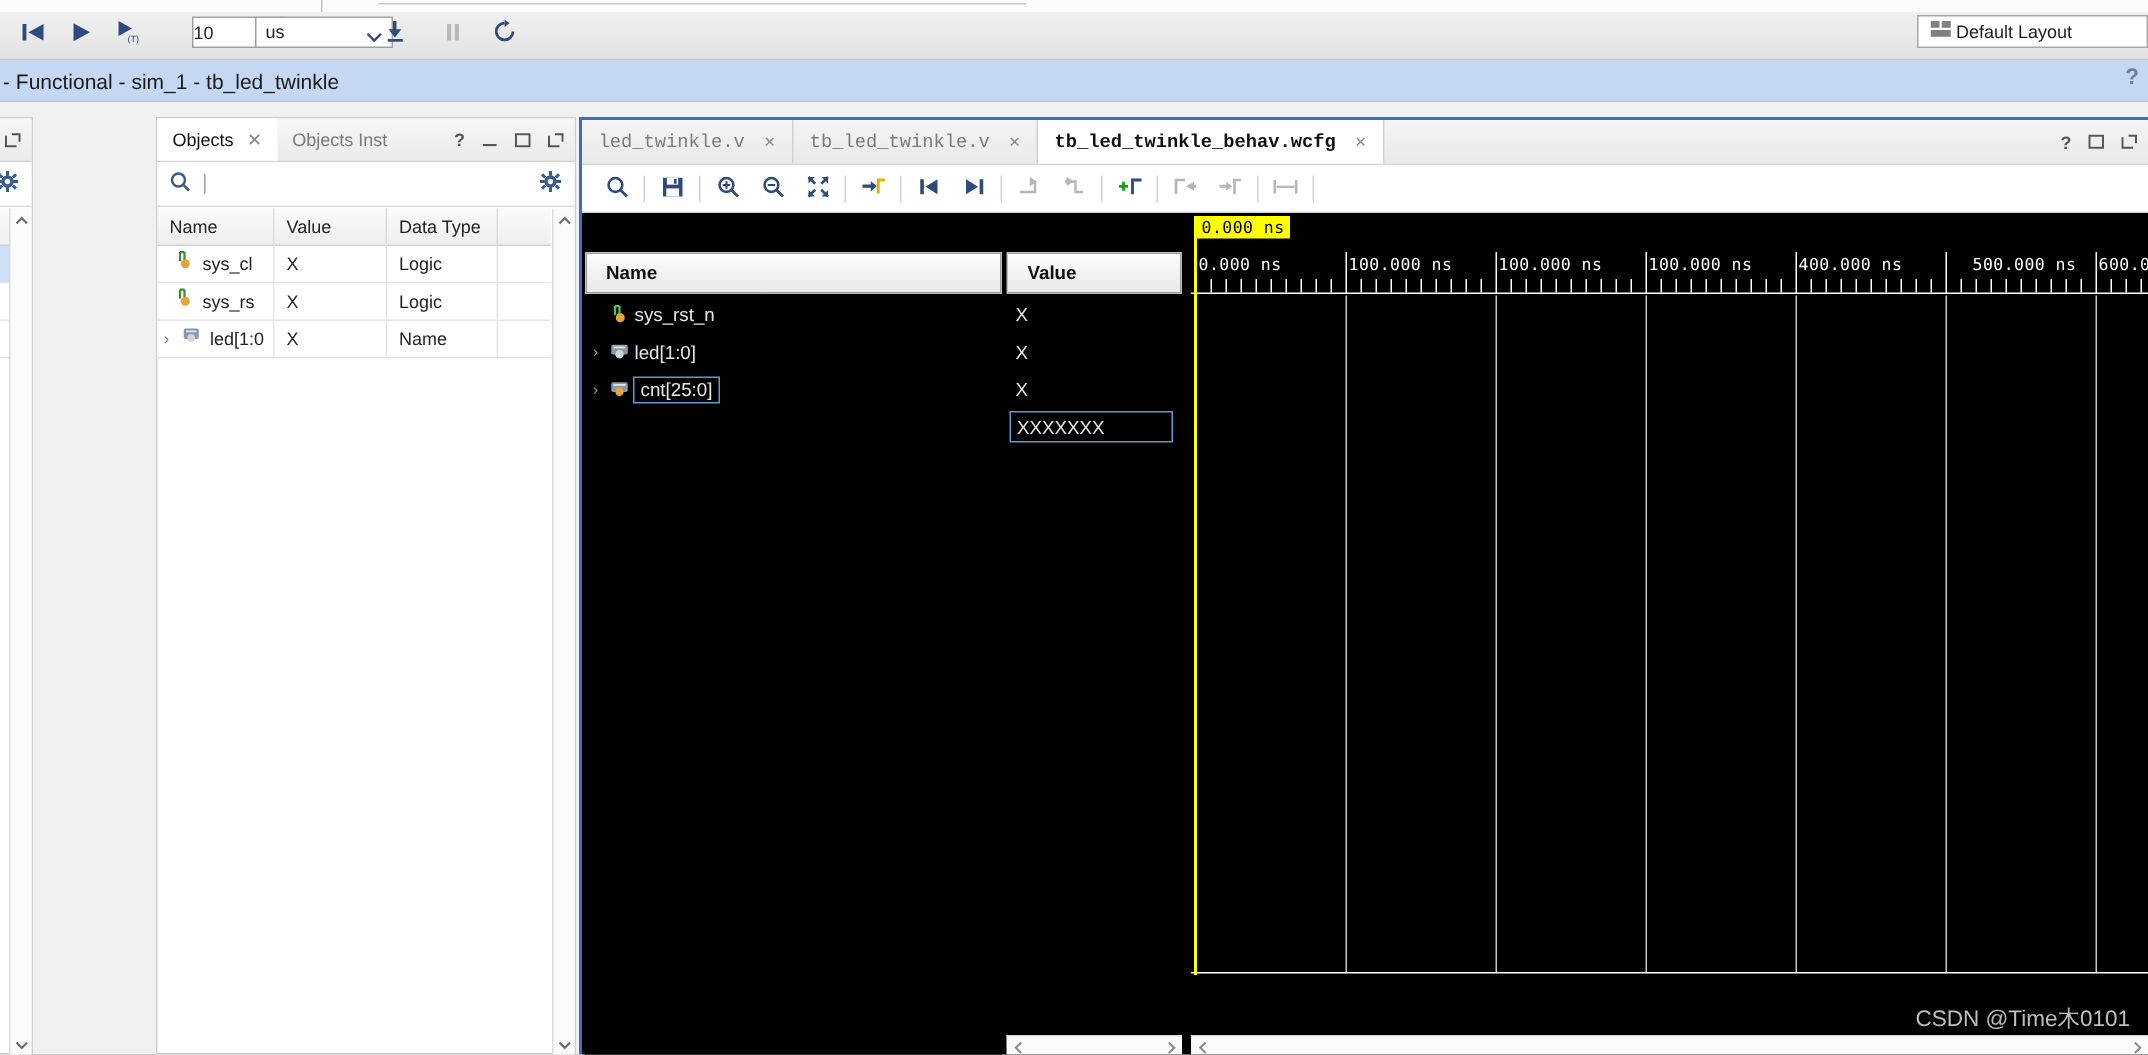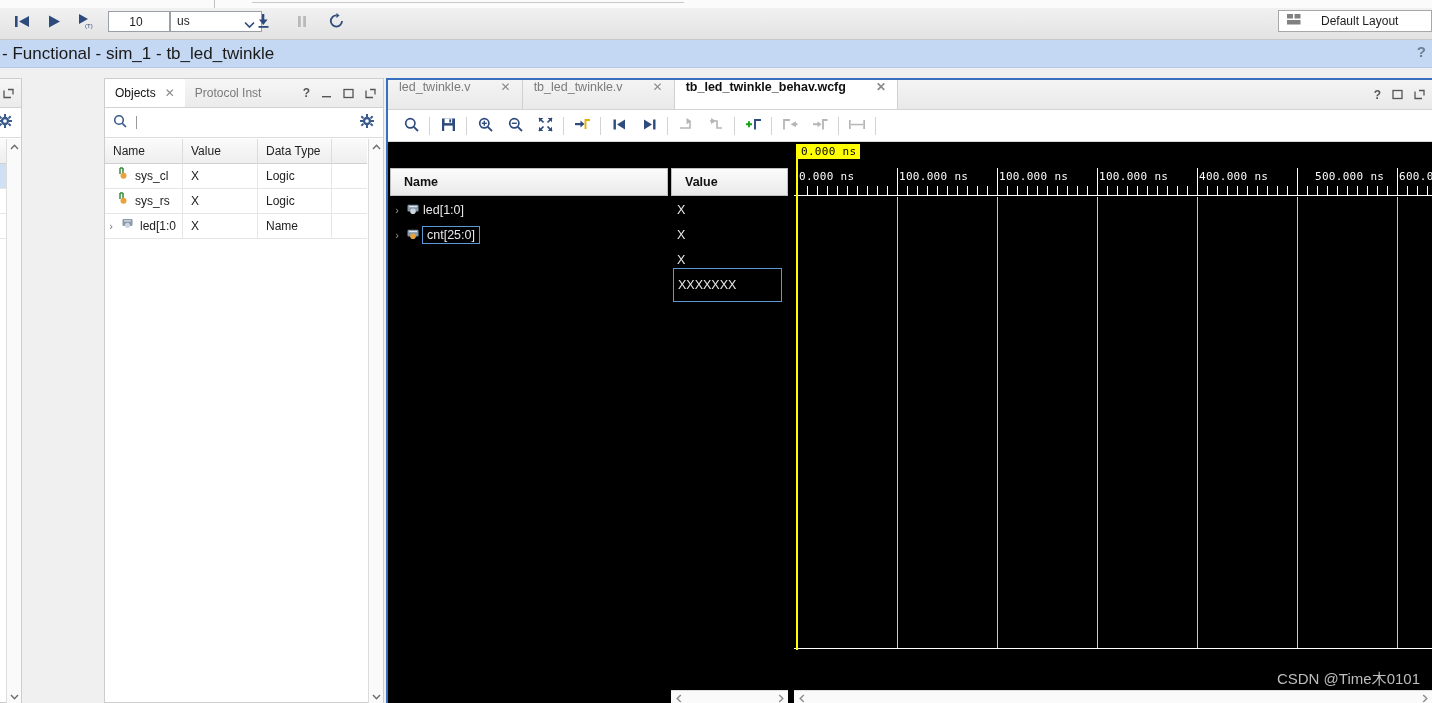--- a/index.html
+++ b/index.html
@@ -25,45 +25,45 @@
   .tb-btn {
     position:absolute; top:9px; width:28px; height:24px;
     display:flex; align-items:center; justify-content:center;
     cursor:pointer;
   }
   .tb-btn svg { display:block; }
 
   .tb-num {
     position:absolute; top:11px; height:21px;
     border:1px solid #9aa0a6; background:#ffffff;
-    text-align:center; padding-right:6px; line-height:19px;
-    font-size:12px; color:#1d1d1d;
+    text-align:left; padding-right:6px; line-height:19px;
+    font-size:12px; color:#1d1d1d;margin-left:20px;
   }
   .tb-select {
     position:absolute; top:11px; height:21px;
     border:1px solid #9aa0a6; background:#ffffff;
     padding-left:6px; line-height:19px; font-size:12px; color:#1d1d1d;
   }
   .tb-select .arrow {
     position:absolute; right:6px; top:4px;
   }
   .layout-box {
     position:absolute; top:10px; height:22px;
     border:1px solid #a8a8a8; background:#ffffff;
-    display:flex; align-items:center; gap:20px; padding:0 10px 0 8px;
+    display:flex; align-items:center; gap:3px; padding:0 10px 0 8px;
     font-size:12px; color:#1d1d1d;
   }
 
   
   .titlebar {
     position:absolute; left:0; top:40px; width:1432px; height:28px;
     background:#c4d8f3; border-bottom:1px solid #b3c8e4;
     display:flex; align-items:center;
   }
-  .titlebar .txt { padding-left:2px; font-size:17px; color:#1a1a1a; }
+  .titlebar .txt { padding-left:2px; font-size:14px; color:#1a1a1a; }
   .titlebar .help {
     position:absolute; right:6px; top:3px; color:#6f7e93; font-size:15px; font-weight:bold;
   }
 
   
   .panel { position:absolute; background:#ffffff; border:1px solid #cdcdcd; }
   .panel-head {
     position:absolute; left:0; top:0; height:29px; width:100%;
     background:linear-gradient(to bottom,#f6f6f6,#ebebeb);
     border-bottom:1px solid #d2d2d2;
@@ -125,22 +125,22 @@
     display:flex; align-items:center; justify-content:center; color:#8b8b8b; font-size:9px; cursor:pointer;}
   .hscroll .ar.lf { left:0; }
   .hscroll .ar.rt { right:0; }
 
   
   #wave-window { position:absolute; left:386px; top:78px; width:1046px; height:625px;
     background:#ffffff; border-left:2px solid #3a6fbd; border-top:2px solid #3a6fbd; }
   .wtabs { position:absolute; left:0; top:0; height:30px; width:100%;
     background:linear-gradient(to bottom,#f4f4f4,#e9e9e9); border-bottom:1px solid #d4d4d4;
     display:flex; align-items:stretch; }
-  .wtab { display:flex; align-items:flex-start; gap:30px; padding:0 11px;
-    font-size:12.5px; color:#7b7b7b; border-right:1px solid #d0d0d0; cursor:pointer; }
+  .wtab { display:flex; align-items:center; gap:13px; padding:0 11px;
+    font-size:12.5px; color:#7b7b7b; border-right:1px solid #d0d0d0; cursor:pointer;font-family:Liberation Mono, monospace; }
   .wtab.active { background:#ffffff; color:#111; font-weight:bold; border-right:1px solid #d0d0d0; }
   .wtab .x { color:#8a8a8a; font-size:12px; }
 
   .wtoolbar { position:absolute; left:0; top:30px; height:32px; width:100%;
     background:#ffffff; border-bottom:1px solid #d8d8d8; display:flex; align-items:center; }
   .wt-ic { width:30px; height:26px; display:flex; align-items:center; justify-content:center; cursor:pointer; }
   .wt-sep { width:1px; height:18px; background:#d3d3d3; margin:0 3px; }
 
   
   .wbody { position:absolute; left:0; top:62px; width:100%; height:563px; background:#000; }
@@ -150,21 +150,21 @@
   .wv-valhead { position:absolute; left:283px; top:26px; width:117px; height:28px;
     background:linear-gradient(to bottom,#fcfcfc,#e9e9e9); border:1px solid #bfbfbf;
     display:flex; align-items:center; padding-left:13px; font-weight:bold; font-size:12.5px; color:#111;}
   .wv-namecol { position:absolute; left:2px; top:55px; width:278px; height:508px; background:#000; }
   .wv-valcol  { position:absolute; left:283px; top:55px; width:117px; height:508px; background:#000; }
   .wv-signal { height:25px; display:flex; align-items:center; color:#e8e8e8; font-size:12.5px; }
   .wv-signal .exp { width:14px; text-align:center; color:#9a9a9a; font-size:11px; cursor:pointer; }
   .wv-signal .ico { width:19px; display:flex; align-items:center; justify-content:center; }
   .wv-val { height:25px; display:flex; align-items:center; padding-left:6px; color:#e8e8e8; font-size:12.5px; }
   .sel-outline { border:1px solid #5b9bd5; padding:1px 4px; margin-left:-1px; }
-  .sel-outline-val { border:1px solid #5b9bd5; height:34px; display:flex; align-items:center;
+  .sel-outline-val { border:1px solid #5b9bd5; height:21px; display:flex; align-items:center;
                       padding-left:4px; width:109px; margin-left:2px; color:#e8e8e8; font-size:12.5px; }
 
   
   .wv-canvas { position:absolute; left:406px; top:0px; right:0; height:563px; background:#000; overflow:hidden; }
   .cursor-flag {
     position:absolute; left:4px; top:2px; background:#ffff00; color:#000;
     font-family:"DejaVu Sans Mono", monospace; font-size:11px; padding:1px 4px 1px 3px; z-index:5;
     letter-spacing:0.3px;
   }
   .cursor-line { position:absolute; left:2px; top:2px; width:2px; height:506px; background:#ffff00; z-index:4; }
@@ -331,21 +331,21 @@
     </div>
   </div>
 
   <div class="panel" style="left:104px; top:78px; width:280px; height:625px;">
     <div class="panel-head">
       <div class="ptab active">
         <span>Objects</span>
         <span class="x">✕</span>
       </div>
       <div class="ptab">
-        <span>Protocol Inst</span>
+        <span>Objects Inst</span>
       </div>
       <div class="head-ctrls">
         <span class="ic" style="font-weight:bold;">?</span>
         <span class="ic">
           <svg width="11" height="11" viewBox="0 0 11 11">
               <rect x="1" y="8" width="9" height="1.4" fill="#555"></rect>
             </svg>
         </span>
         <span class="ic">
           <svg width="11" height="11" viewBox="0 0 11 11">
@@ -621,20 +621,30 @@
       </div>
       <div class="wt-sep"></div>
     </div>
 
     <div class="wbody">
 
       <div class="wv-namehead">Name</div>
       <div class="wv-valhead">Value</div>
 
       <div class="wv-namecol">
+        <div class="wv-signal">
+          <span class="exp"></span>
+          <span class="ico">
+            <svg width="13" height="13" viewBox="0 0 13 13">
+              <path d="M3,1 L3,7 M3,1 L6,1 M6,1 L6,7" fill="none" stroke="#55c455" stroke-width="1.5"></path>
+              <circle cx="6.5" cy="8.8" r="3" fill="#e8a33d"></circle>
+            </svg>
+          </span>
+          <span>sys_rst_n</span>
+        </div>
         <div class="wv-signal">
           <span class="exp">›</span>
           <span class="ico">
             <svg width="15" height="13" viewBox="0 0 15 13">
               <rect x="1.5" y="1.8" width="11" height="6.6" rx="1.2" fill="#8899aa"></rect>
               <rect x="3" y="3" width="8" height="1.2" fill="#dfe6ee"></rect>
               <circle cx="7" cy="8.2" r="2.8" fill="#ccd5df"></circle>
             </svg>
           </span>
           <span>led[1:0]</span>

